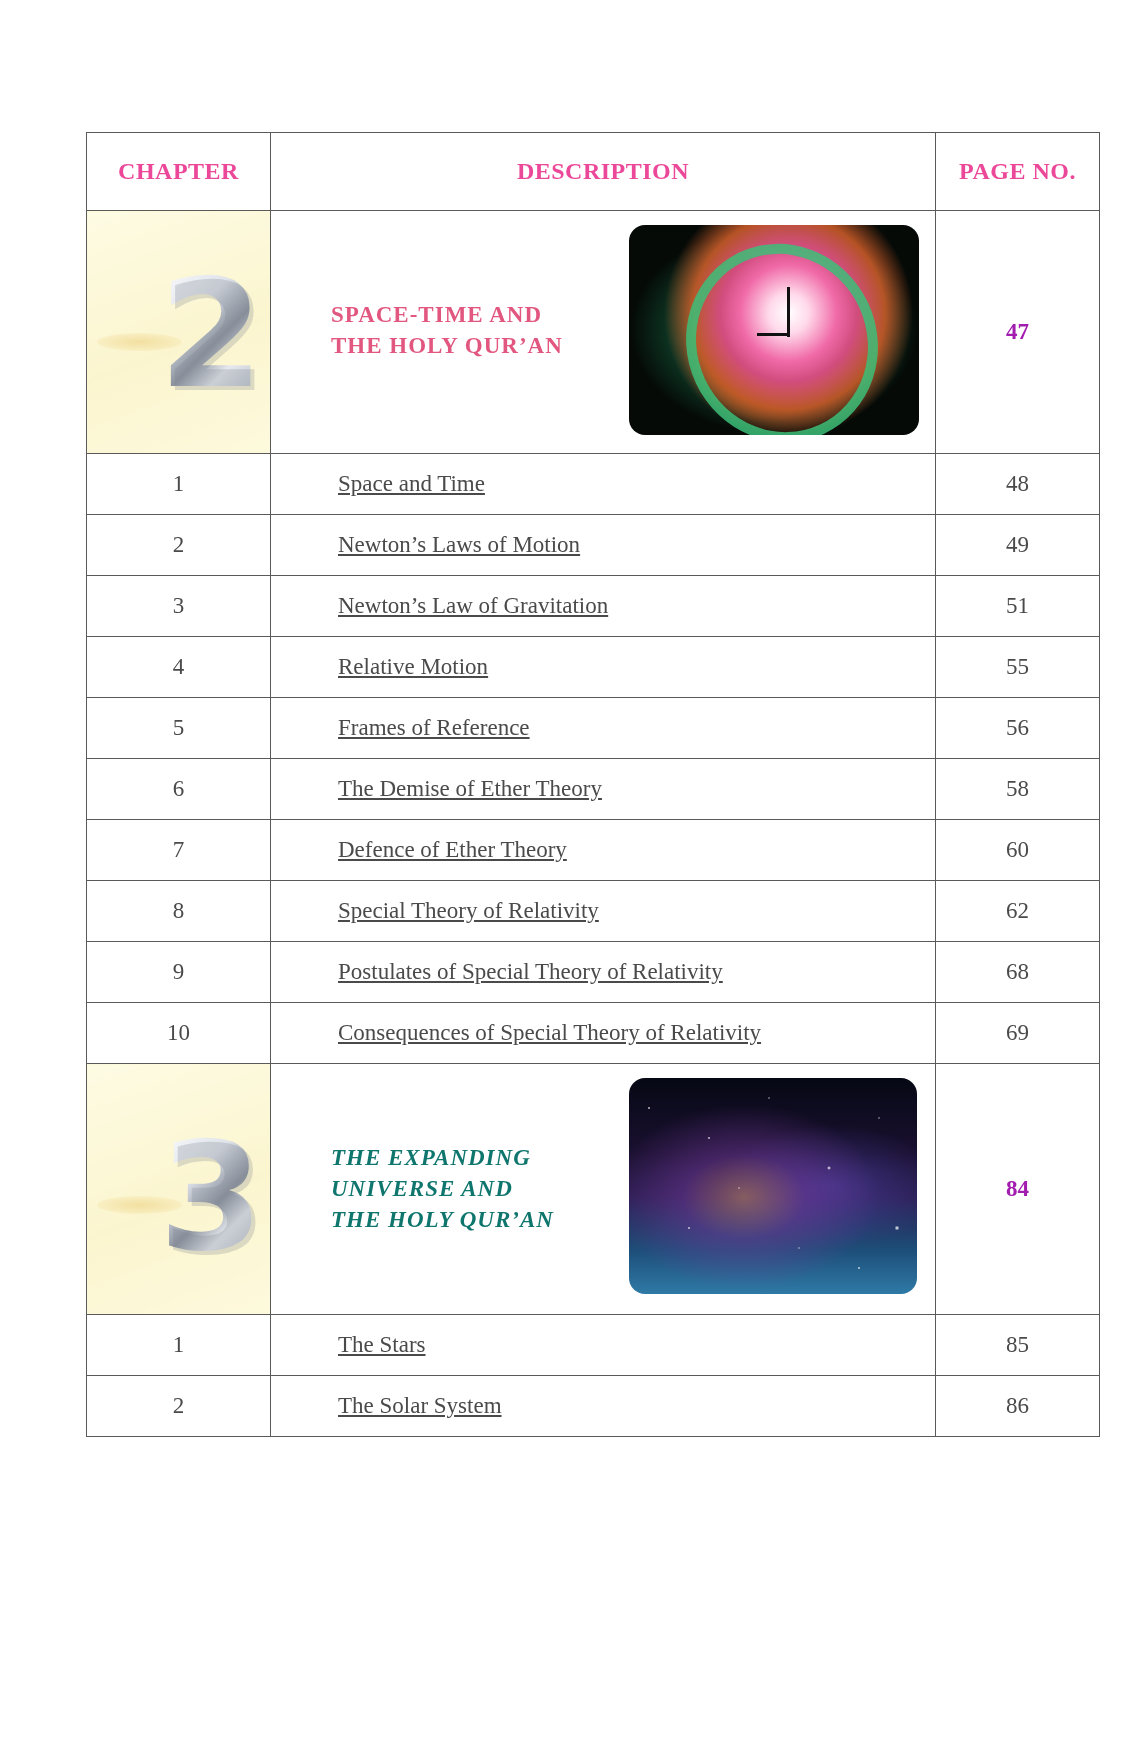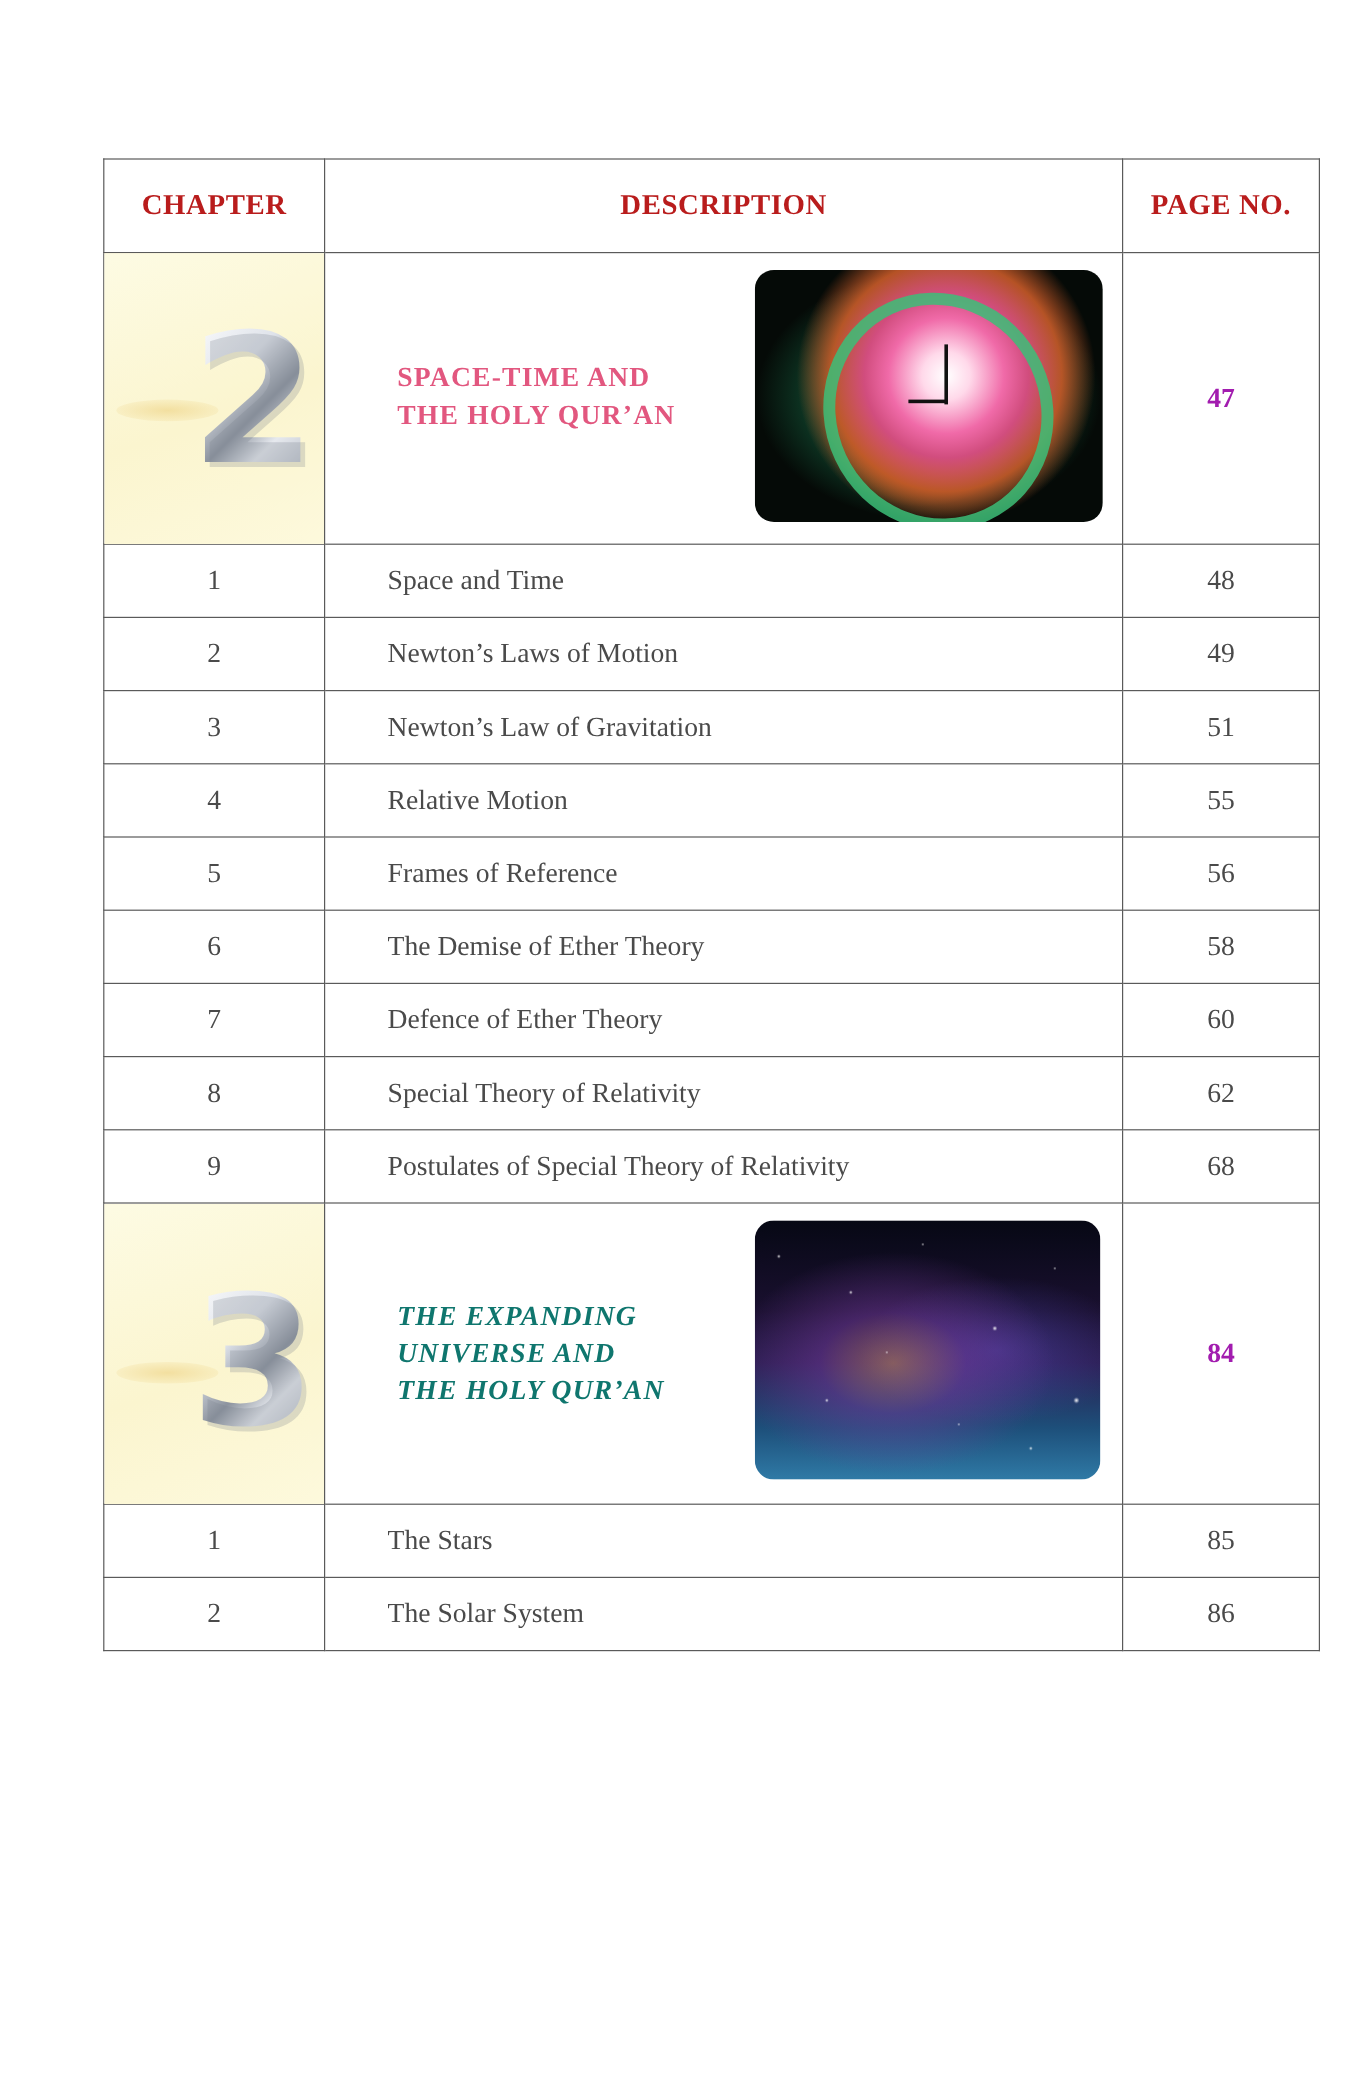--- a/index.html
+++ b/index.html
@@ -4,21 +4,21 @@
 <style>
   html, body { margin: 0; padding: 0; background: #ffffff; }
   body { width: 1140px; height: 1742px; position: relative; overflow: hidden;
          font-family: "Liberation Serif", "DejaVu Serif", serif; }
   .toc { position: absolute; left: 86px; top: 132px; width: 1013px;
          border-collapse: collapse; table-layout: fixed; }
   .toc td, .toc th { border: 1.5px solid #5a5a5a; padding: 0; }
   .col-ch { width: 184px; }
   .col-desc { width: 665px; }
   .col-pg { width: 164px; }
-  .hdr th { height: 77px; font-weight: bold; font-size: 24px; color: #b91c1c;
+  .hdr th { height: 77px; font-weight: bold; font-size: 24px; color: #ec4899;
             letter-spacing: 0.5px; text-align: center; vertical-align: middle; }
   .chap-row td { vertical-align: middle; }
   .chap-num-cell { background: linear-gradient(160deg, #fdfbe3 0%, #fbf5cf 55%, #fdf9dc 100%);
                    position: relative; overflow: hidden; }
   .chap-num-cell .swoosh { position: absolute; left: 10px; width: 85px; height: 18px;
                            border-radius: 50%; background: radial-gradient(ellipse, rgba(236,205,120,0.55), rgba(250,240,190,0)); }
   .chap-num { position: absolute; font-family: "DejaVu Sans", sans-serif; font-weight: bold;
               font-size: 150px; line-height: 1; color: #c9ced6;
               background: linear-gradient(135deg, #ffffff 0%, #dfe3ea 35%, #8c939e 55%, #e6e9ee 70%, #a9b0ba 100%);
               -webkit-background-clip: text; background-clip: text; -webkit-text-fill-color: transparent;
@@ -51,21 +51,21 @@
         radial-gradient(2px 2px at 200px 90px, #fff, transparent),
         radial-gradient(1px 1px at 250px 40px, #fff, transparent),
         radial-gradient(1.5px 1.5px at 60px 150px, #fff, transparent),
         radial-gradient(1px 1px at 170px 170px, #fff, transparent),
         radial-gradient(2.5px 2.5px at 268px 150px, #fff, transparent),
         radial-gradient(1px 1px at 110px 110px, #fff, transparent),
         radial-gradient(1.5px 1.5px at 230px 190px, #fff, transparent);
       background-size: 290px 215px; }
   .row td { height: 60px; vertical-align: middle; font-size: 23px; color: #4a4a4a; }
   .row .num { text-align: center; }
-  .row .desc { padding-left: 52px; }
+  .row .desc { padding-left: 67px; text-decoration: underline; }
   .row .pg { text-align: center; }
   .chap-pg { text-align: center; font-weight: bold; font-size: 23px; color: #a21caf; }
 </style>
 </head>
 <body>
 
 <table class="toc">
   <colgroup>
     <col class="col-ch">
       <col class="col-desc">
@@ -135,20 +135,25 @@
   <tr class="row">
     <td class="num">8</td>
     <td class="desc">Special Theory of Relativity</td>
     <td class="pg">62</td>
   </tr>
   <tr class="row">
     <td class="num">9</td>
     <td class="desc">Postulates of Special Theory of Relativity</td>
     <td class="pg">68</td>
   </tr>
+  <tr class="row">
+    <td class="num">10</td>
+    <td class="desc">Consequences of Special Theory of Relativity</td>
+    <td class="pg">69</td>
+  </tr>
 
   <tr class="chap-row" style="height:251px;">
     <td class="chap-num-cell">
       <div class="swoosh" style="top:132px;"></div>
       <span class="chap-num" style="left:72px; top:58px;">3</span>
     </td>
     <td class="chap-desc">
       <div class="chap-title green" style="top:78px;">
         <div>THE EXPANDING</div>
         <div>UNIVERSE AND</div>

